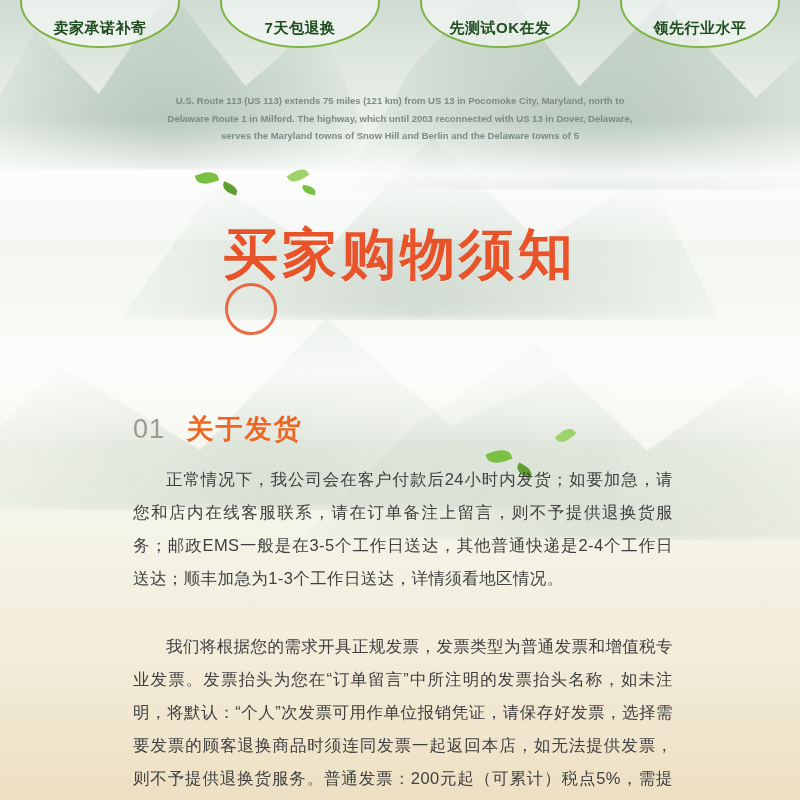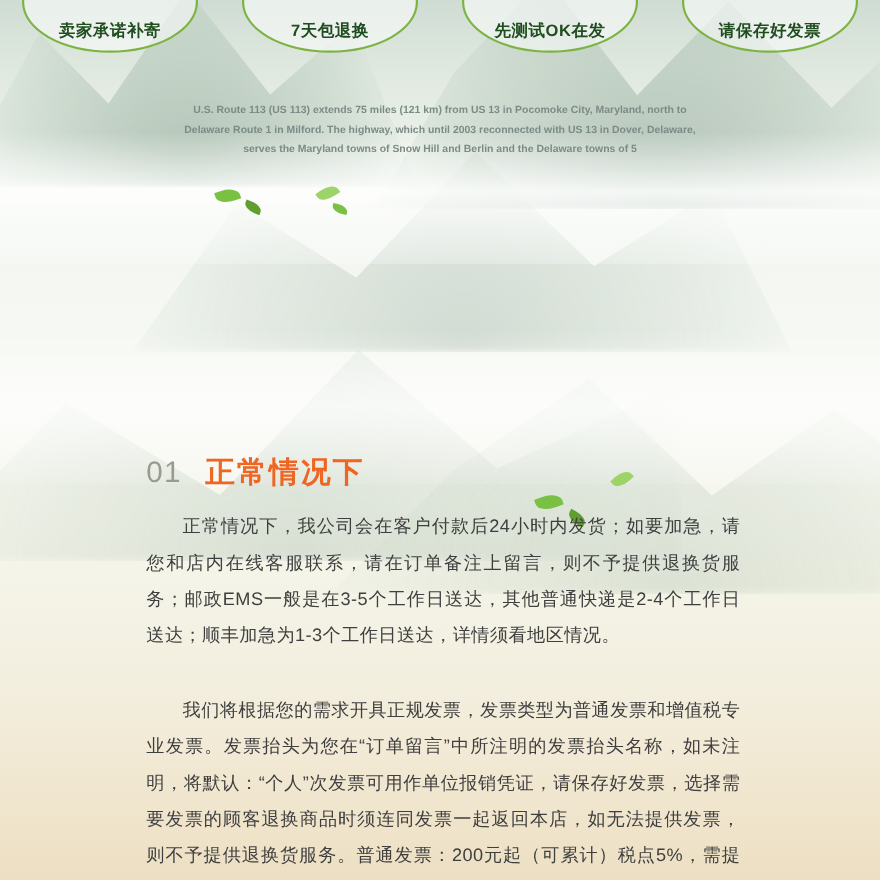--- a/index.html
+++ b/index.html
@@ -215,39 +215,42 @@
     <div class="badge">
       <span class="badge-label">卖家承诺补寄</span>
     </div>
     <div class="badge">
       <span class="badge-label">7天包退换</span>
     </div>
     <div class="badge">
       <span class="badge-label">先测试OK在发</span>
     </div>
     <div class="badge">
-      <span class="badge-label">请保存好发票</span>
+      <span class="badge-label">领先行业水平</span>
     </div>
   </div>
 
   <div class="blurb">U.S. Route 113 (US 113) extends 75 miles (121 km) from US 13 in Pocomoke City, Maryland, north to Delaware Route 1 in Milford. The highway, which until 2003 reconnected with US 13 in Dover, Delaware, serves the Maryland towns of Snow Hill and Berlin and the Delaware towns of 5</div>
 
   <div class="leaf" style="left:196px; top:172px; width:22px; height:12px; transform:rotate(-18deg);"></div>
   <div class="leaf dark" style="left:222px; top:184px; width:16px; height:9px; transform:rotate(22deg);"></div>
   <div class="leaf pale" style="left:288px; top:170px; width:20px; height:11px; transform:rotate(-34deg);"></div>
   <div class="leaf" style="left:302px; top:186px; width:14px; height:8px; transform:rotate(12deg);"></div>
   <div class="leaf" style="left:487px; top:450px; width:24px; height:13px; transform:rotate(-20deg);"></div>
   <div class="leaf dark" style="left:516px; top:466px; width:17px; height:10px; transform:rotate(28deg);"></div>
   <div class="leaf pale" style="left:556px; top:430px; width:19px; height:11px; transform:rotate(-42deg);"></div>
 
+  <div class="main-heading">
+    <span class="seal"></span><span>买家购物须知</span>
+  </div>
 
   <div class="section" id="section-01">
     <div class="sec-head">
       <span class="sec-num">01</span>
-      <span class="sec-title">正常情况下</span>
+      <span class="sec-title">关于发货</span>
     </div>
     <div class="sec-body">正常情况下，我公司会在客户付款后24小时内发货；如要加急，请您和店内在线客服联系，请在订单备注上留言，则不予提供退换货服务；邮政EMS一般是在3-5个工作日送达，其他普通快递是2-4个工作日送达；顺丰加急为1-3个工作日送达，详情须看地区情况。</div>
   </div>
 
   <div class="section" id="section-02">
     <div class="sec-body">我们将根据您的需求开具正规发票，发票类型为普通发票和增值税专业发票。发票抬头为您在“订单留言”中所注明的发票抬头名称，如未注明，将默认：“个人”次发票可用作单位报销凭证，请保存好发票，选择需要发票的顾客退换商品时须连同发票一起返回本店，如无法提供发票，则不予提供退换货服务。普通发票：200元起（可累计）税点5%，需提供发票抬头！增值税发票：1000元起（可累计）税点12%，</div>
   </div>
 
 </div>
 

